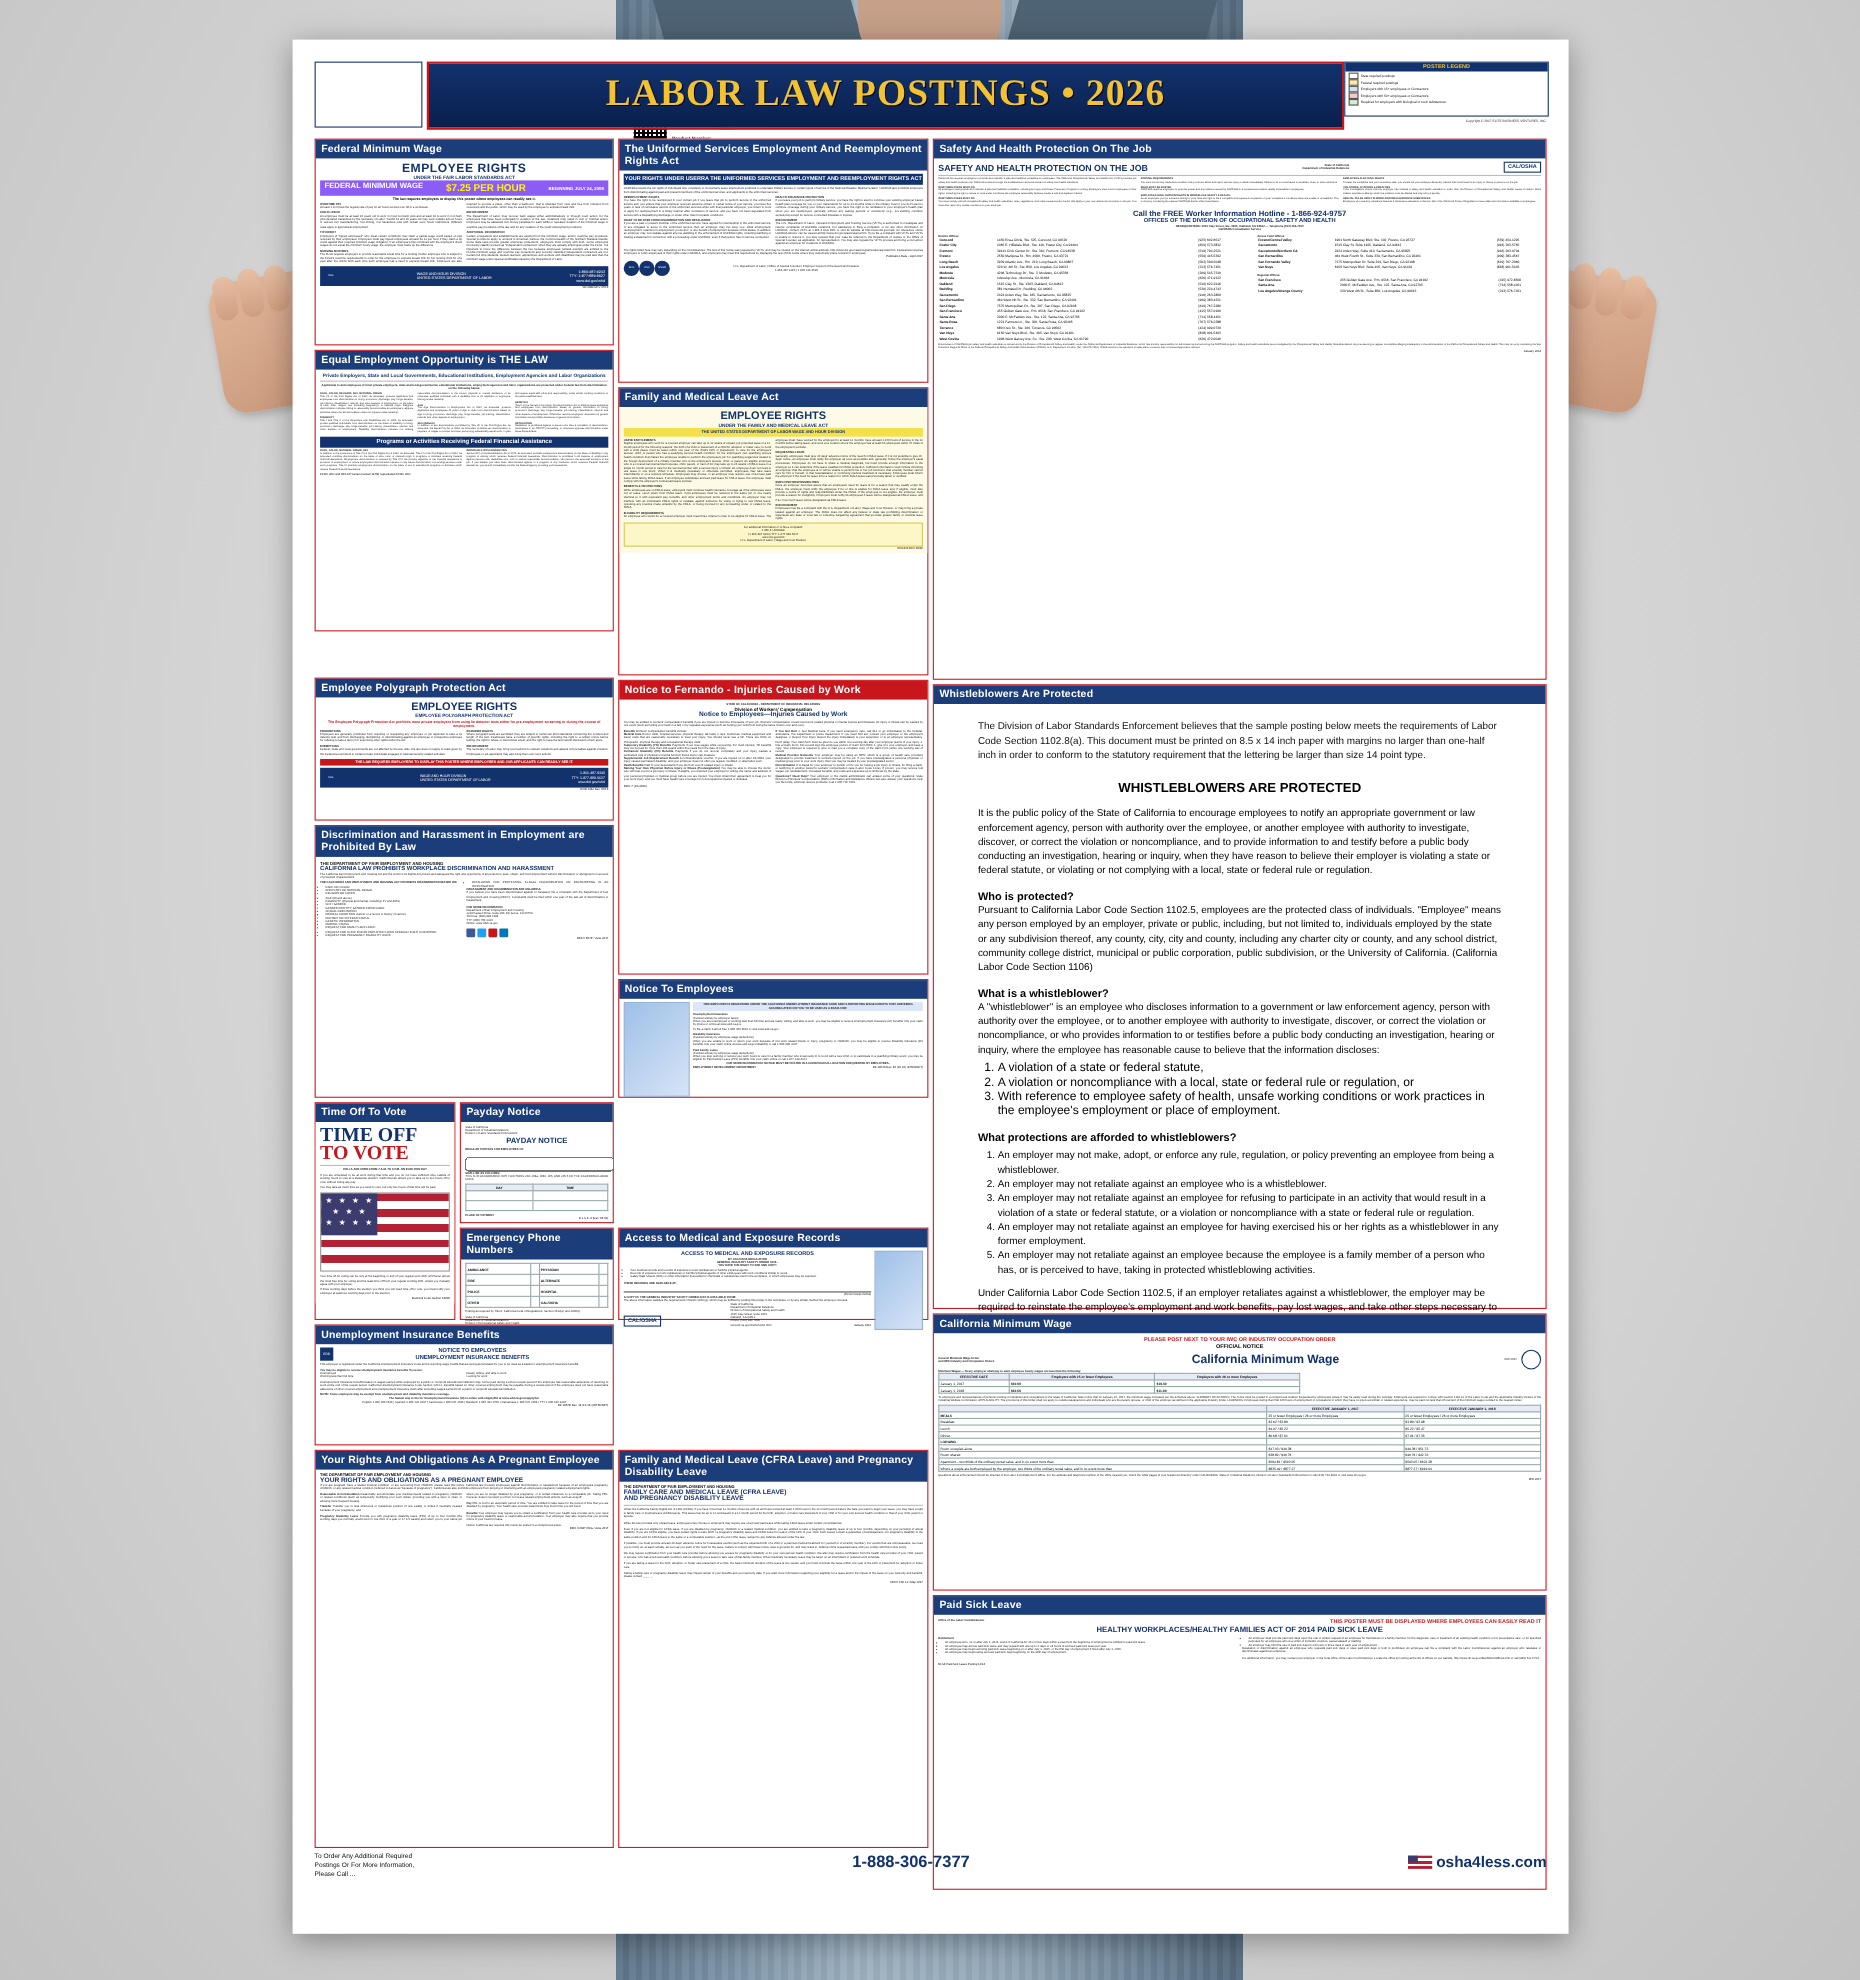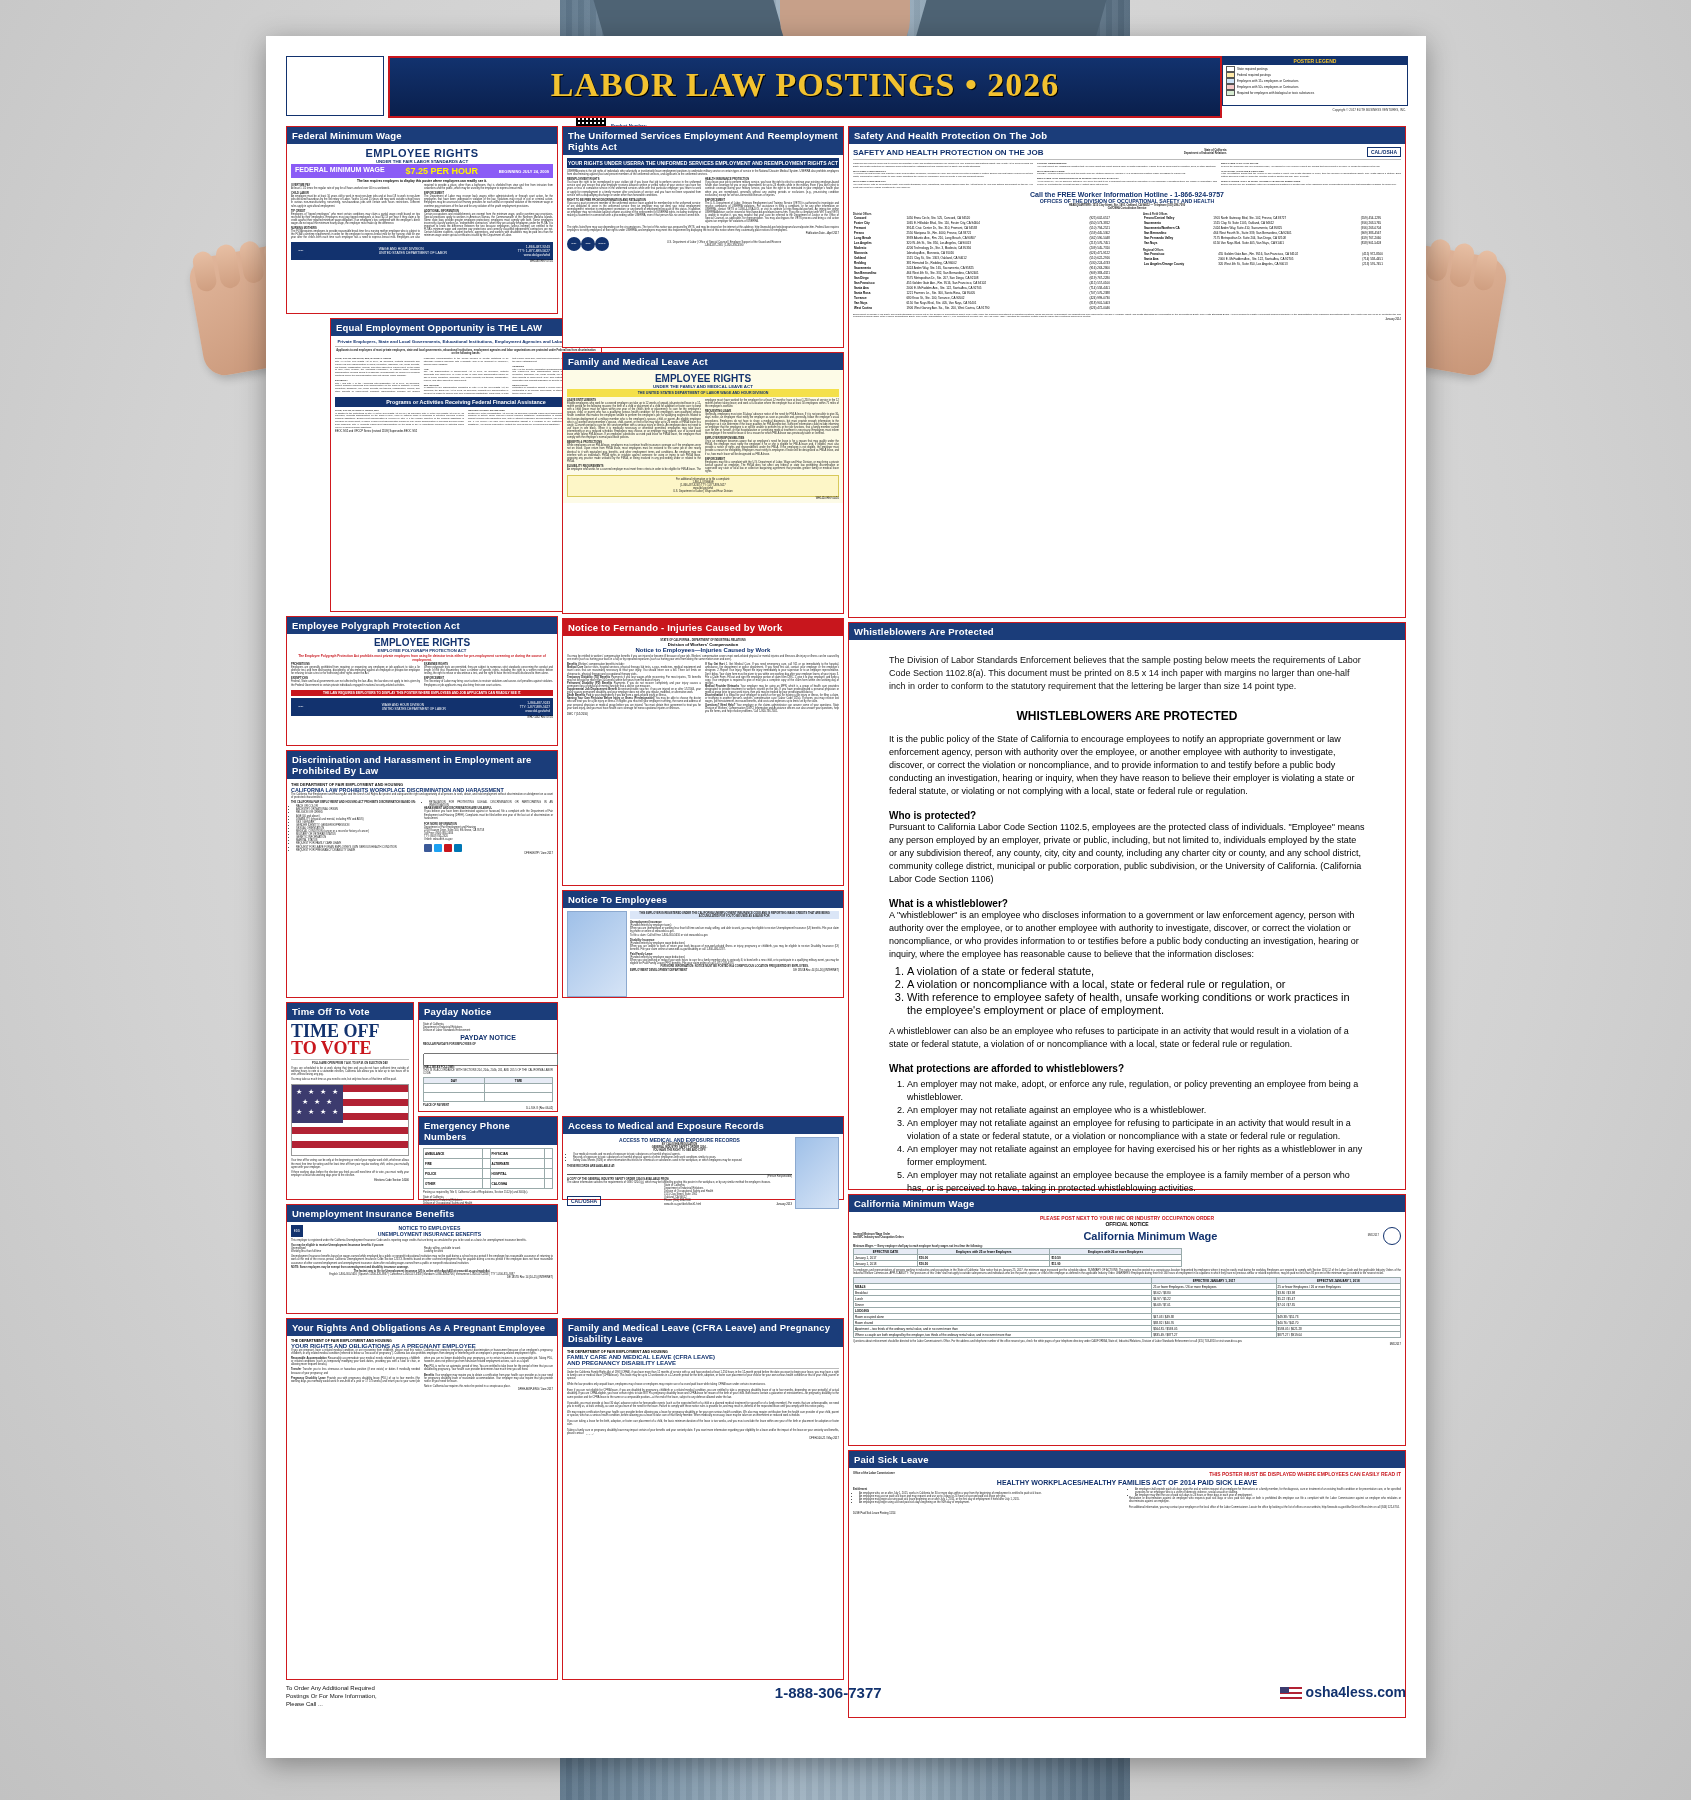--- a/index.html
+++ b/index.html
@@ -174,21 +174,21 @@
       <span style="white-space:pre-line;font-size:3.4px;">WAGE AND HOUR DIVISION
 UNITED STATES DEPARTMENT OF LABOR</span>
       <span style="white-space:pre-line;font-size:3.4px;text-align:right;">1-866-487-9243
 TTY: 1-877-889-5627
 www.dol.gov/whd</span>
     </div>
     <div style="font-size:2.6px;text-align:right;">WH1088 REV 07/16</div>
   </div>
 </div>
 
-<div class="box" style="left:286px;top:318px;width:272px;height:294px;margin-left:44px;">
+<div class="box" style="left:286px;top:318px;width:272px;height:256px;">
   <div class="bhdr">Equal Employment Opportunity is THE LAW</div>
   <div class="body">
     <div class="center b" style="font-size:4.4px;color:#12326e;">Private Employers, State and Local Governments, Educational Institutions, Employment Agencies and Labor Organizations</div>
     <div class="rule"></div>
     <div class="tiny b center">Applicants to and employees of most private employers, state and local governments, educational institutions, employment agencies and labor organizations are protected under Federal law from discrimination on the following bases:</div>
     <div class="cols3" style="margin-top:2px;">
       <div class="tiny2"><span class="b">RACE, COLOR, RELIGION, SEX, NATIONAL ORIGIN</span><br><span>Title VII of the Civil Rights Act of 1964, as amended, protects applicants and employees from discrimination in hiring, promotion, discharge, pay, fringe benefits, job training, classification, referral, and other aspects of employment, on the basis of race, color, religion, sex (including pregnancy), or national origin. Religious discrimination includes failing to reasonably accommodate an employee's religious practices where the accommodation does not impose undue hardship.</span></div>
       <div class="tiny2" style="margin-top:2px;"><span class="b">DISABILITY</span><br><span>Title I and Title V of the Americans with Disabilities Act of 1990, as amended, protect qualified individuals from discrimination on the basis of disability in hiring, promotion, discharge, pay, fringe benefits, job training, classification, referral, and other aspects of employment. Disability discrimination includes not making reasonable accommodation to the known physical or mental limitations of an otherwise qualified individual with a disability who is an applicant or employee, barring undue hardship.</span></div>
       <div class="tiny2" style="margin-top:2px;"><span class="b">AGE</span><br><span>The Age Discrimination in Employment Act of 1967, as amended, protects applicants and employees 40 years of age or older from discrimination based on age in hiring, promotion, discharge, pay, fringe benefits, job training, classification, referral, and other aspects of employment.</span></div>
       <div class="tiny2" style="margin-top:2px;"><span class="b">SEX (WAGES)</span><br><span>In addition to sex discrimination prohibited by Title VII of the Civil Rights Act, as amended, the Equal Pay Act of 1963, as amended, prohibits sex discrimination in payment of wages to women and men performing substantially equal work, in jobs that require equal skill, effort and responsibility, under similar working conditions, in the same establishment.</span></div>
@@ -766,21 +766,20 @@
     <div style="font-size:9px;line-height:13px;">It is the public policy of the State of California to encourage employees to notify an appropriate government or law enforcement agency, person with authority over the employee, or another employee with authority to investigate, discover, or correct the violation or noncompliance, and to provide information to and testify before a public body conducting an investigation, hearing or inquiry, when they have reason to believe their employer is violating a state or federal statute, or violating or not complying with a local, state or federal rule or regulation.</div>
     <div class="b" style="font-size:10px;margin-top:12px;">Who is protected?</div>
     <div style="font-size:9px;line-height:13px;">Pursuant to California Labor Code Section 1102.5, employees are the protected class of individuals. "Employee" means any person employed by an employer, private or public, including, but not limited to, individuals employed by the state or any subdivision thereof, any county, city, city and county, including any charter city or county, and any school district, community college district, municipal or public corporation, public subdivision, or the University of California. (California Labor Code Section 1106)</div>
     <div class="b" style="font-size:10px;margin-top:12px;">What is a whistleblower?</div>
     <div style="font-size:9px;line-height:13px;">A "whistleblower" is an employee who discloses information to a government or law enforcement agency, person with authority over the employee, or to another employee with authority to investigate, discover, or correct the violation or noncompliance, or who provides information to or testifies before a public body conducting an investigation, hearing or inquiry, where the employee has reasonable cause to believe that the information discloses:</div>
     <ol style="font-size:11px;line-height:13px;margin:4px 0 0 18px;padding:0;">
       <li>A violation of a state or federal statute,</li>
       <li>A violation or noncompliance with a local, state or federal rule or regulation, or</li>
       <li>With reference to employee safety of health, unsafe working conditions or work practices in the employee's employment or place of employment.</li>
     </ol>
-    <div style="font-size:9px;line-height:13px;margin-top:8px;">A whistleblower can also be an employee who refuses to participate in an activity that would result in a violation of a state or federal statute, a violation of or noncompliance with a local, state or federal rule or regulation.</div>
     <div class="b" style="font-size:10px;margin-top:12px;">What protections are afforded to whistleblowers?</div>
     <ol style="font-size:9px;line-height:13px;margin:4px 0 0 18px;padding:0;">
       <li>An employer may not make, adopt, or enforce any rule, regulation, or policy preventing an employee from being a whistleblower.</li>
       <li>An employer may not retaliate against an employee who is a whistleblower.</li>
       <li>An employer may not retaliate against an employee for refusing to participate in an activity that would result in a violation of a state or federal statute, or a violation or noncompliance with a state or federal rule or regulation.</li>
       <li>An employer may not retaliate against an employee for having exercised his or her rights as a whistleblower in any former employment.</li>
       <li>An employer may not retaliate against an employee because the employee is a family member of a person who has, or is perceived to have, taking in protected whistleblowing activities.</li>
     </ol>
     <div style="font-size:9px;line-height:13px;margin-top:8px;">Under California Labor Code Section 1102.5, if an employer retaliates against a whistleblower, the employer may be required to reinstate the employee's employment and work benefits, pay lost wages, and take other steps necessary to comply with the law.</div>
     <div class="b" style="font-size:10px;margin-top:12px;">How to report improper acts</div>

